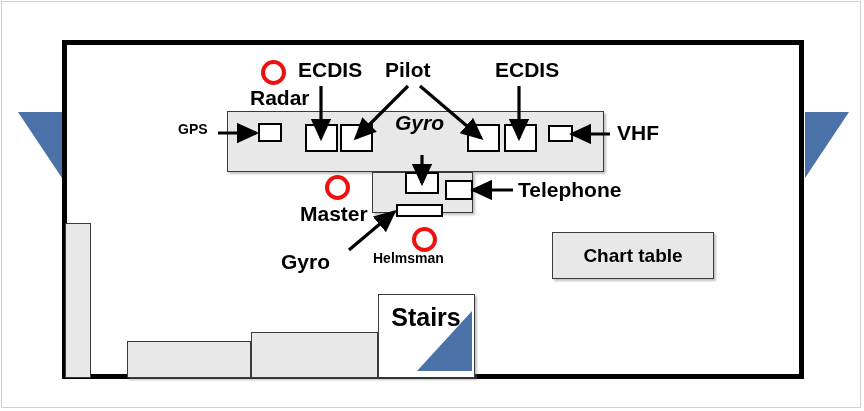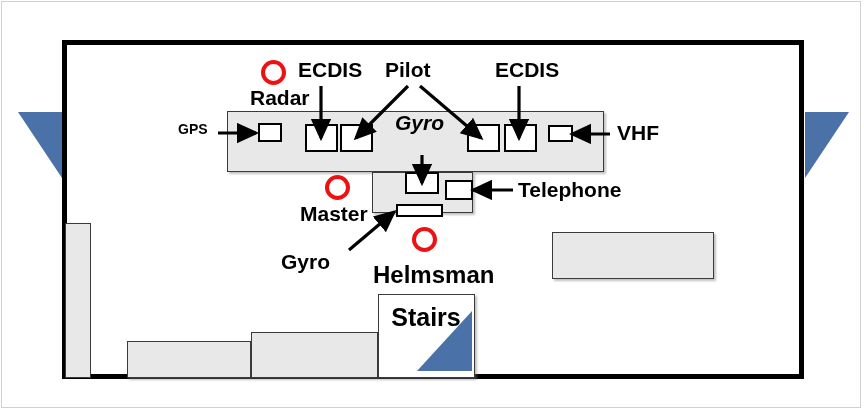--- a/index.html
+++ b/index.html
@@ -45,20 +45,21 @@
   <div class="white-box" style="left:548px;top:125px;width:25px;height:17px;"></div>
   <div class="white-box" style="left:405px;top:172px;width:34px;height:22px;"></div>
   <div class="white-box" style="left:445px;top:180px;width:28px;height:20px;"></div>
   <div class="white-box" style="left:396px;top:204px;width:47px;height:13px;"></div>
 
   <div class="circle" style="left:261px;top:60px;width:25px;height:25px;"></div>
   <div class="circle" style="left:325px;top:175px;width:25px;height:25px;"></div>
   <div class="circle" style="left:412px;top:227px;width:25px;height:25px;"></div>
 
   <div class="furn" style="left:552px;top:232px;width:162px;height:47px;"></div>
+  <div class="furn-label" style="left:552px;top:232px;width:162px;height:47px;font-size:19px;">Chart table</div>
 
   <div class="furn plain" style="left:65px;top:223px;width:26px;height:155px;"></div>
 
   <div class="furn" style="left:127px;top:341px;width:124px;height:37px;"></div>
 
   <div class="furn" style="left:251px;top:332px;width:127px;height:46px;"></div>
 
   <div class="white-box" style="left:378px;top:294px;width:97px;height:84px;border:1.5px solid #3a3a3a;box-shadow:2px 2px 2px rgba(120,120,120,.45);"></div>
   <div class="tri" style="left:417px;top:311px;border-left:55px solid transparent;border-bottom:60px solid #4a72a8;"></div>
   <div class="furn-label" style="left:386px;top:303px;width:80px;height:28px;font-size:25px;">Stairs</div>
@@ -85,15 +86,15 @@
   <div class="lbl" style="left:178px;top:122px;font-size:14px;">GPS</div>
   <div class="lbl" style="left:250px;top:87px;font-size:21px;">Radar</div>
   <div class="lbl" style="left:298px;top:59px;font-size:21px;">ECDIS</div>
   <div class="lbl" style="left:385px;top:59px;font-size:21px;">Pilot</div>
   <div class="lbl" style="left:495px;top:59px;font-size:21px;">ECDIS</div>
   <div class="lbl" style="left:617px;top:122px;font-size:21px;">VHF</div>
   <div class="lbl" style="left:395px;top:112px;font-size:21px;font-style:italic;">Gyro</div>
   <div class="lbl" style="left:518px;top:179px;font-size:21px;">Telephone</div>
   <div class="lbl" style="left:300px;top:203px;font-size:21px;">Master</div>
   <div class="lbl" style="left:281px;top:251px;font-size:21px;">Gyro</div>
-  <div class="lbl" style="left:373px;top:263px;font-size:24px;">Helmsman</div>
+  <div class="lbl" style="left:373px;top:251px;font-size:14px;">Helmsman</div>
 
 </div>
 
 </body></html>

